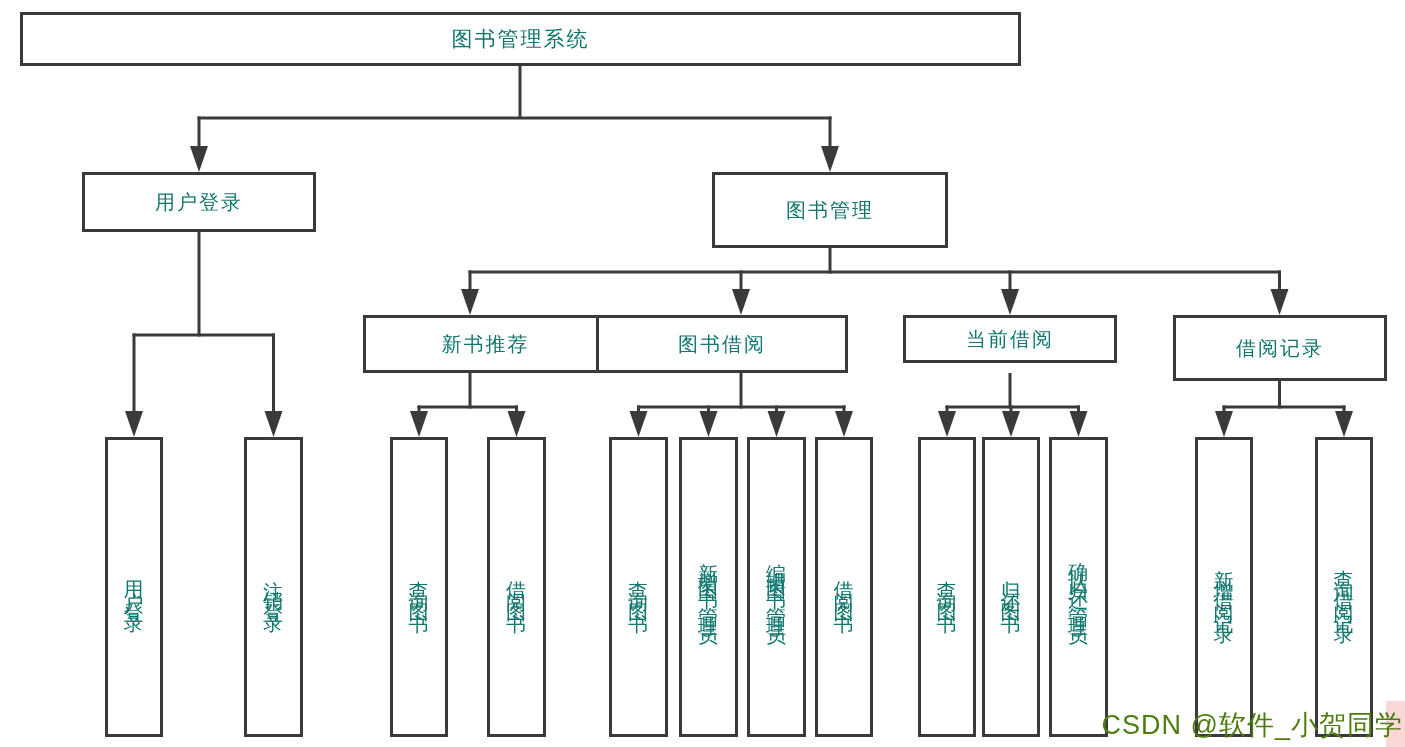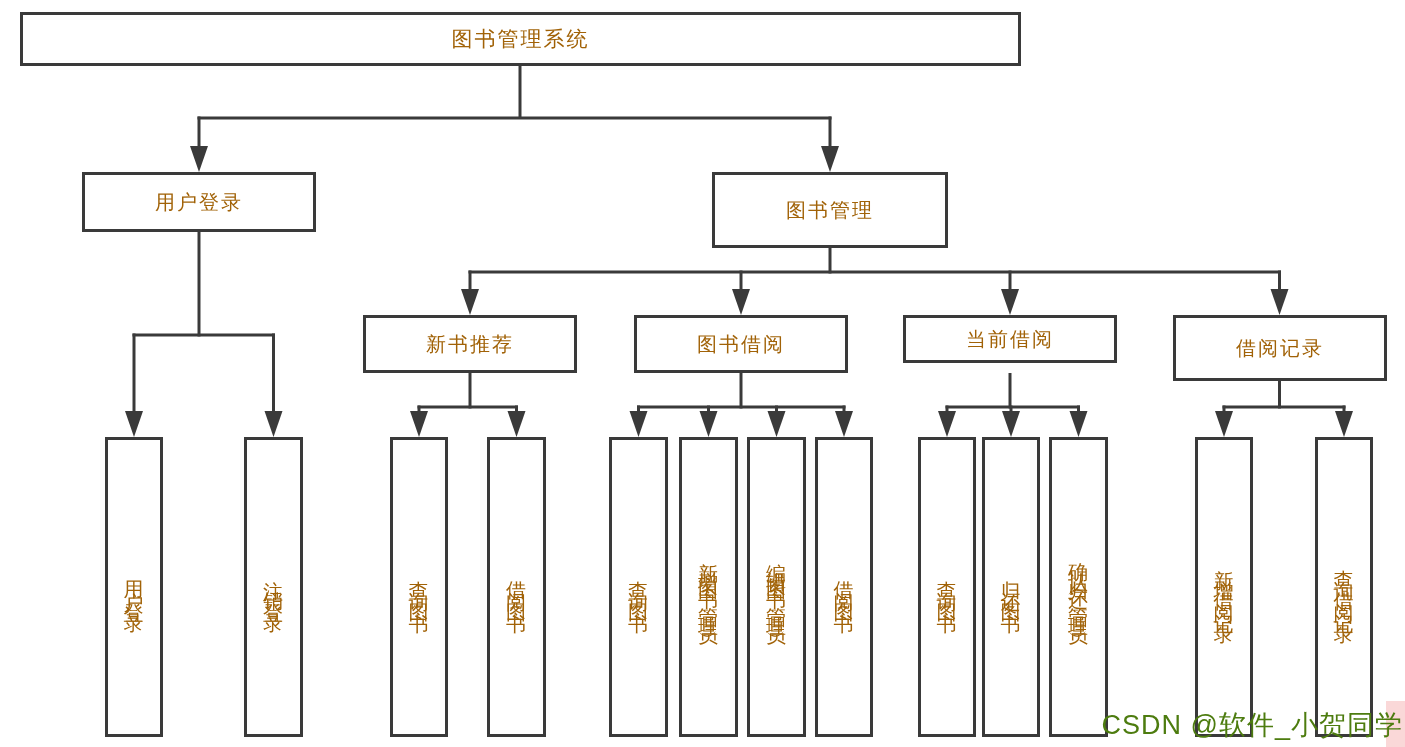--- a/index.html
+++ b/index.html
@@ -21,21 +21,21 @@
     top: 0;
     width: 1405px;
     height: 747px;
     z-index: 1;
   }
   .node {
     position: absolute;
     box-sizing: border-box;
     border: 3px solid #3a3a3a;
     background: #ffffff;
-    color: #a16207;
+    color: #0f766e;
     display: flex;
     align-items: center;
     justify-content: center;
     z-index: 2;
     font-size: 20px;
     letter-spacing: 2px;
     white-space: nowrap;
   }
   .leaf {
     writing-mode: vertical-rl;
@@ -148,24 +148,24 @@
     <span>图书管理系统</span>
   </div>
 
   <div class="node" style="left:82px; top:172px; width:234px; height:60px;">
     <span>用户登录</span>
   </div>
   <div class="node" style="left:712px; top:172px; width:236px; height:76px;">
     <span>图书管理</span>
   </div>
 
-  <div class="node" style="left:363px; top:315px; width:214px; height:58px;">
+  <div class="node" style="left:363px; top:315px; width:245px; height:58px;">
     <span>新书推荐</span>
   </div>
-  <div class="node" style="left:634px; top:315px; width:214px; height:58px;">
+  <div class="node" style="left:596px; top:315px; width:252px; height:58px;">
     <span>图书借阅</span>
   </div>
   <div class="node" style="left:903px; top:315px; width:214px; height:48px;">
     <span>当前借阅</span>
   </div>
   <div class="node" style="left:1173px; top:315px; width:214px; height:66px;">
     <span>借阅记录</span>
   </div>
 
   <div class="node leaf" style="left:105px; top:437px; width:58px; height:300px;">

